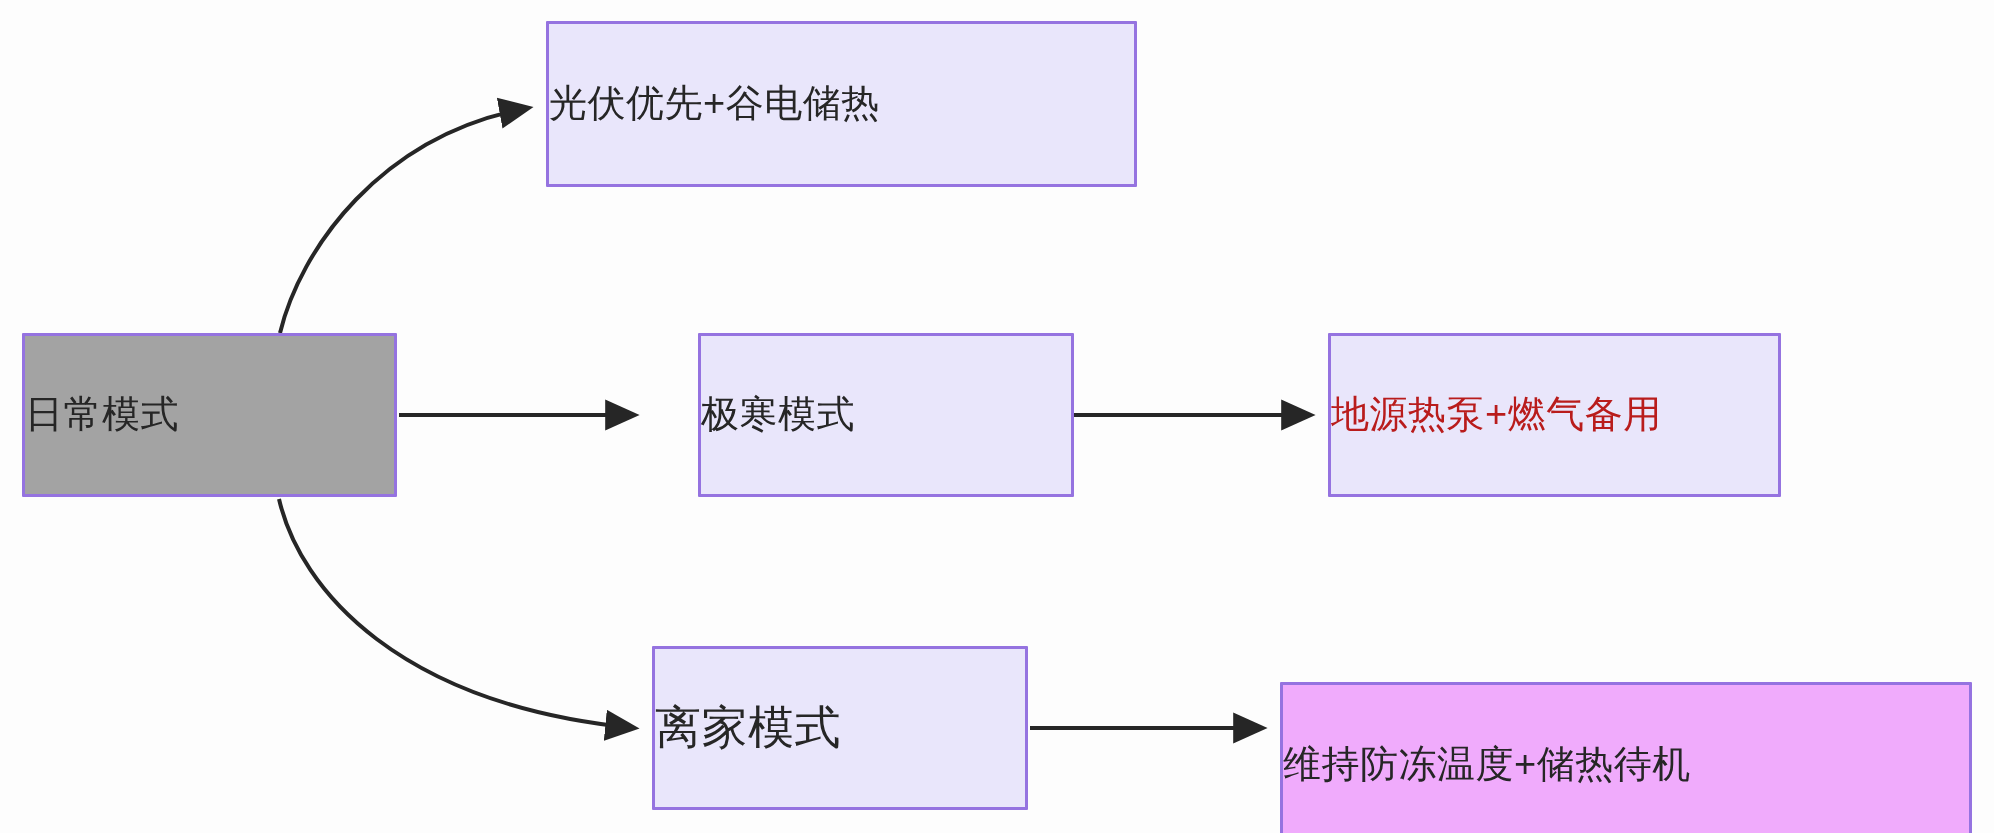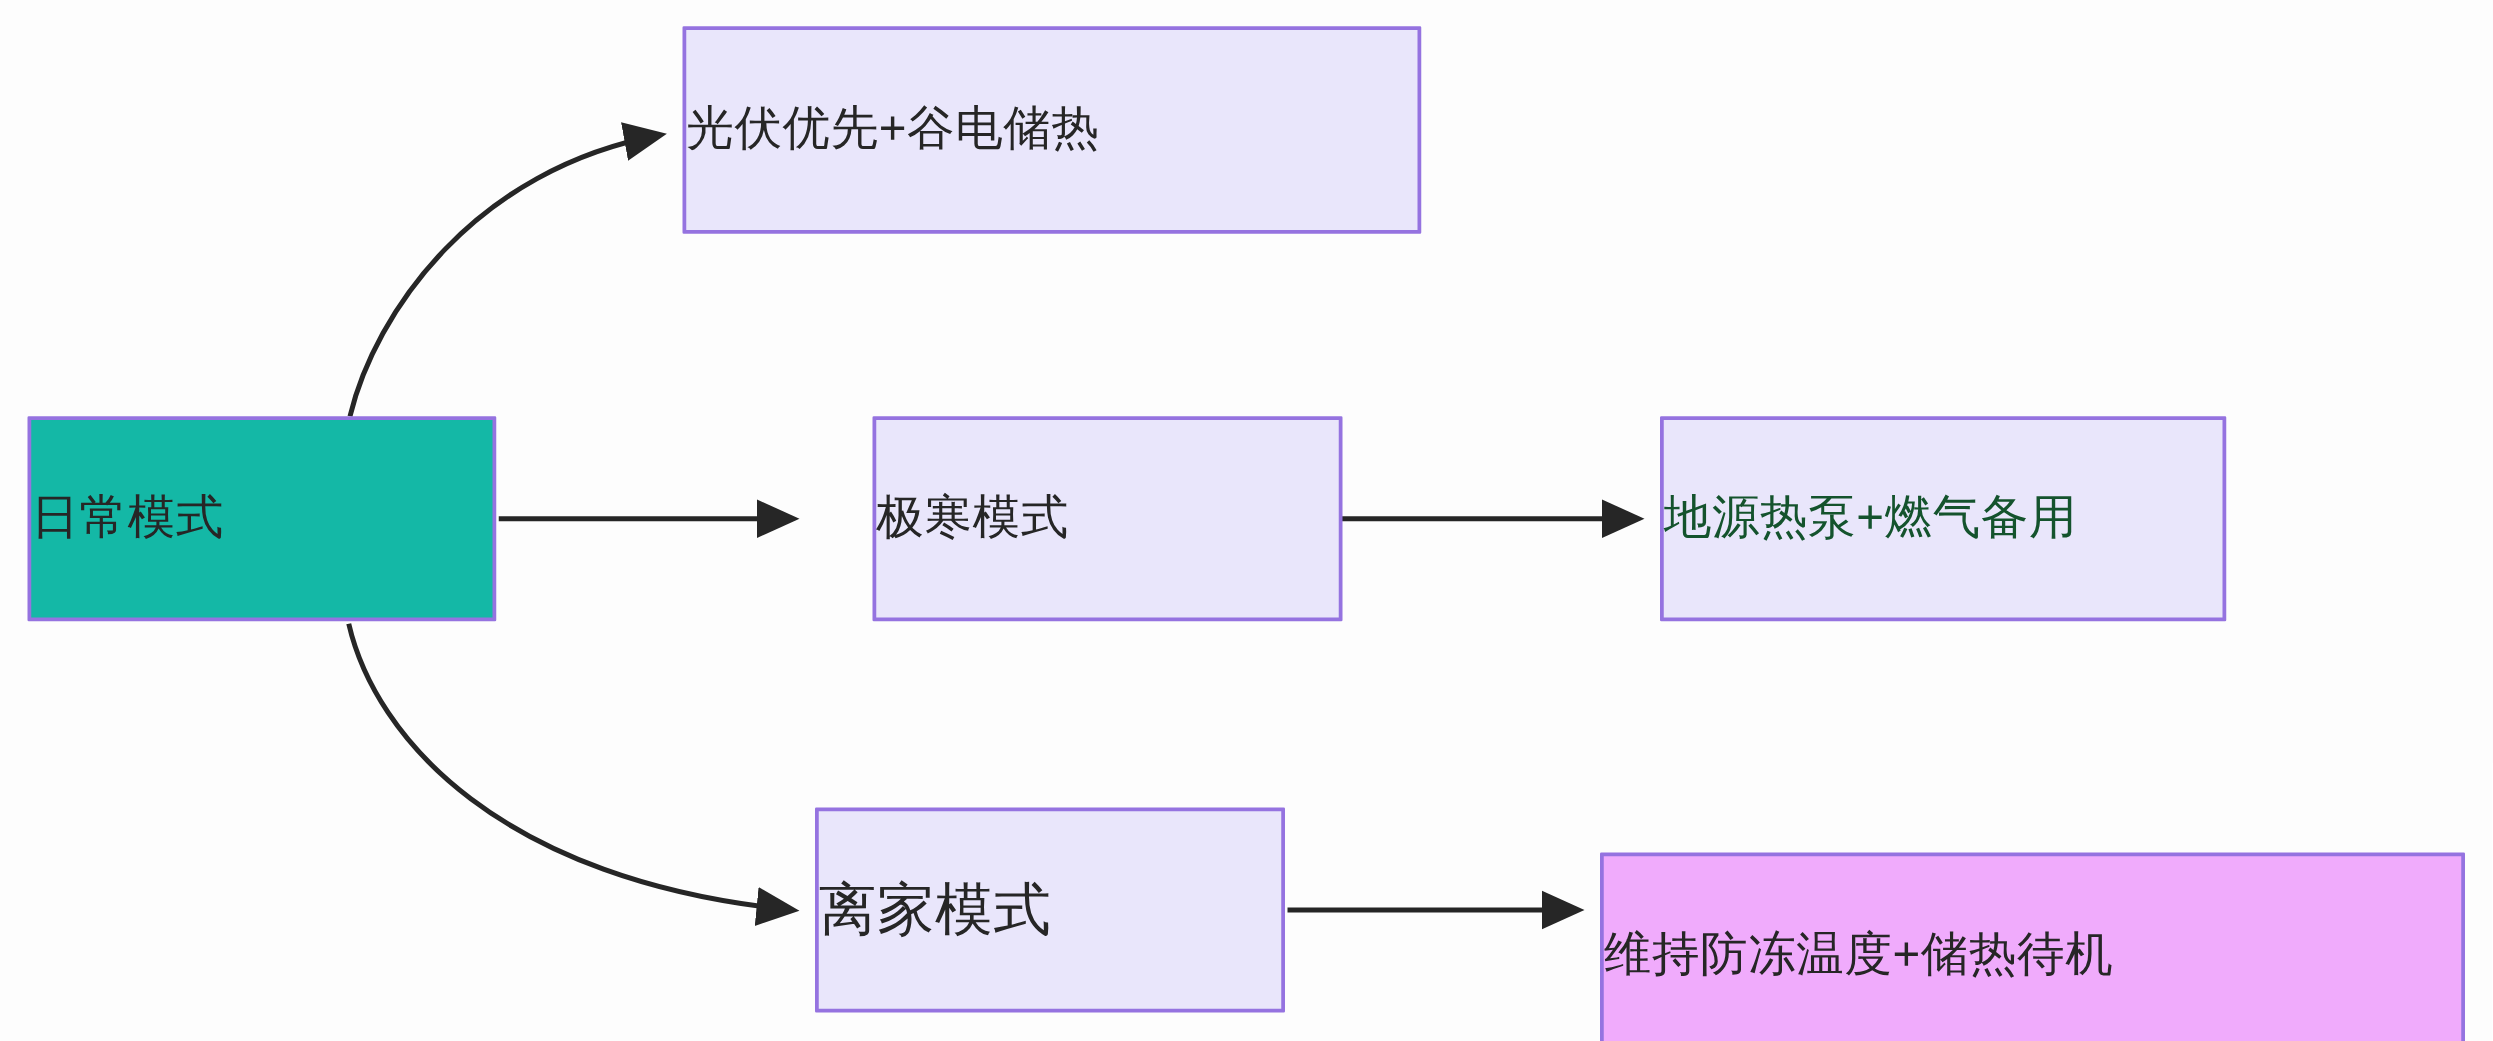--- a/index.html
+++ b/index.html
@@ -57,30 +57,30 @@
     <g id="edge-paths">
         <path d="M 280 333 C 300 250 380 135 528 108" fill="none" stroke="#262626" stroke-width="4" stroke-linecap="butt" marker-end="url(#arrowhead)"></path>
         <path d="M 399 415 L 634 415" fill="none" stroke="#262626" stroke-width="4" stroke-linecap="butt" marker-end="url(#arrowhead)"></path>
         <path d="M 1030 415 L 1310 415" fill="none" stroke="#262626" stroke-width="4" stroke-linecap="butt" marker-end="url(#arrowhead)"></path>
         <path d="M 279 499 C 300 590 400 705 634 728" fill="none" stroke="#262626" stroke-width="4" stroke-linecap="butt" marker-end="url(#arrowhead)"></path>
         <path d="M 1030 728 L 1262 728" fill="none" stroke="#262626" stroke-width="4" stroke-linecap="butt" marker-end="url(#arrowhead)"></path>
       </g>
   </svg>
 
   <div id="node-layer">
-      <div class="node" style="left: 22px; top: 333px; width: 375px; height: 164px; background: #14b8a6; border-color: rgb(149, 115, 224); color: rgb(38, 38, 38); font-size: 38px;">
+      <div class="node" style="left: 22px; top: 333px; width: 375px; height: 164px; background: #a3a3a3; border-color: rgb(149, 115, 224); color: rgb(38, 38, 38); font-size: 38px;">
         <span class="node-label">日常模式</span>
       </div>
       <div class="node" style="left: 546px; top: 21px; width: 591px; height: 166px; background: rgb(233, 230, 251); border-color: rgb(149, 115, 224); color: rgb(38, 38, 38); font-size: 38px;">
         <span class="node-label">光伏优先+谷电储热</span>
       </div>
       <div class="node" style="left: 652px; top: 333px; width: 376px; height: 164px; background: rgb(233, 230, 251); border-color: rgb(149, 115, 224); color: rgb(38, 38, 38); font-size: 38px; margin-left: 46px;">
         <span class="node-label">极寒模式</span>
       </div>
-      <div class="node" style="left: 1328px; top: 333px; width: 453px; height: 164px; background: rgb(233, 230, 251); border-color: rgb(149, 115, 224); color: #14532d; font-size: 38px;">
+      <div class="node" style="left: 1328px; top: 333px; width: 453px; height: 164px; background: rgb(233, 230, 251); border-color: rgb(149, 115, 224); color: #b91c1c; font-size: 38px;">
         <span class="node-label">地源热泵+燃气备用</span>
       </div>
       <div class="node" style="left: 652px; top: 646px; width: 376px; height: 164px; background: rgb(233, 230, 251); border-color: rgb(149, 115, 224); color: rgb(38, 38, 38); font-size: 46px;">
         <span class="node-label">离家模式</span>
       </div>
       <div class="node" style="left: 1280px; top: 645px; width: 692px; height: 165px; background: #f0abfc; border-color: rgb(149, 115, 224); color: rgb(38, 38, 38); font-size: 38px; margin-top: 37px;">
         <span class="node-label">维持防冻温度+储热待机</span>
       </div>
     </div>
 

